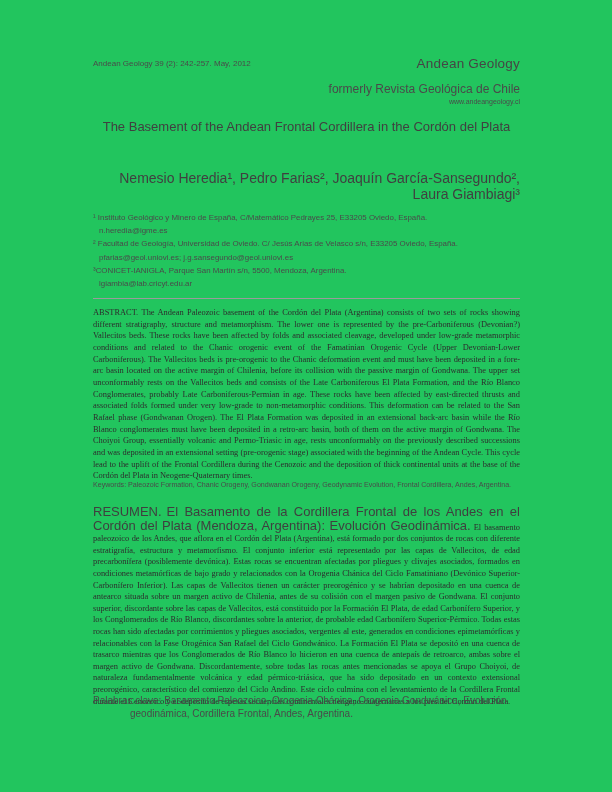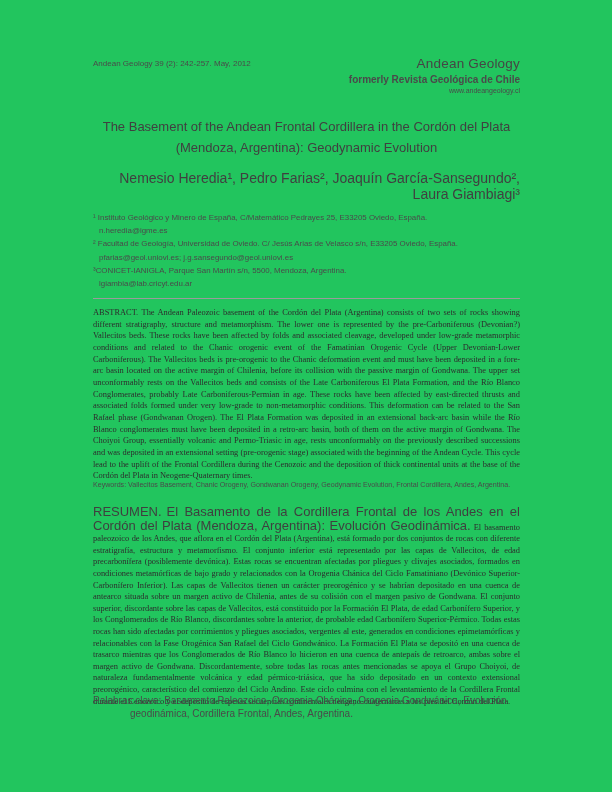--- a/index.html
+++ b/index.html
@@ -17,21 +17,21 @@
     overflow: hidden;
     box-sizing: border-box;
   }
   .abs { position: absolute; left: 93px; width: 427px; }
 
   
   .header-row { top: 56px; display: flex; justify-content: space-between; align-items: flex-start; }
   .citation { font-size: 8px; color: #4a4a4a; padding-top: 3px; }
   .journal-block { text-align: right; }
   .journal-name { font-size: 13.5px; color: #454545; letter-spacing: 0.2px; }
-  .journal-subtitle { font-size: 10px; color: #4a4a4a; margin-top: 3px; font-weight: bold; }
+  .journal-subtitle { font-size: 12px; color: #4a4a4a; margin-top: 11px; }
   .journal-url { font-size: 7px; color: #4a4a4a; margin-top: 2px; }
 
   
   .title { top: 116px; text-align: center; font-size: 13px; line-height: 21px; color: #404040; }
   .authors { top: 170px; text-align: right; font-size: 14px; color: #404040; }
 
   
   .affiliations { top: 211px; font-size: 7.9px; line-height: 13.2px; color: #4a4a4a; }
   .aff-email { padding-left: 6px; }
 
@@ -83,37 +83,36 @@
     <div class="citation">Andean Geology 39 (2): 242-257. May, 2012</div>
     <div class="journal-block">
       <div class="journal-name">Andean Geology</div>
       <div class="journal-subtitle">formerly Revista Geológica de Chile</div>
       <div class="journal-url">www.andeangeology.cl</div>
     </div>
   </div>
 
   <div class="abs title">
     <div>The Basement of the Andean Frontal Cordillera in the Cordón del Plata</div>
-    <div>(Mendoza, Argentina): Geodynamic Evolution</div>
   </div>
 
   <div class="abs authors">Nemesio Heredia¹, Pedro Farias², Joaquín García-Sansegundo², Laura Giambiagi³</div>
 
   <div class="abs affiliations">
     <div>¹ Instituto Geológico y Minero de España, C/Matemático Pedrayes 25, E33205 Oviedo, España.</div>
     <div class="aff-email">n.heredia@igme.es</div>
     <div>² Facultad de Geología, Universidad de Oviedo. C/ Jesús Arias de Velasco s/n, E33205 Oviedo, España.</div>
     <div class="aff-email">pfarias@geol.uniovi.es; j.g.sansegundo@geol.uniovi.es</div>
     <div>³CONICET-IANIGLA, Parque San Martín s/n, 5500, Mendoza, Argentina.</div>
     <div class="aff-email">lgiambia@lab.cricyt.edu.ar</div>
   </div>
 
   <div class="abs divider"></div>
 
   <p class="abs abstract"><span class="abstract-label">ABSTRACT.</span> <span>The Andean Paleozoic basement of the Cordón del Plata (Argentina) consists of two sets of rocks showing different stratigraphy, structure and metamorphism. The lower one is represented by the pre-Carboniferous (Devonian?) Vallecitos beds. These rocks have been affected by folds and associated cleavage, developed under low-grade metamorphic conditions and related to the Chanic orogenic event of the Famatinian Orogenic Cycle (Upper Devonian-Lower Carboniferous). The Vallecitos beds is pre-orogenic to the Chanic deformation event and must have been deposited in a fore-arc basin located on the active margin of Chilenia, before its collision with the passive margin of Gondwana. The upper set unconformably rests on the Vallecitos beds and consists of the Late Carboniferous El Plata Formation, and the Río Blanco Conglomerates, probably Late Carboniferous-Permian in age. These rocks have been affected by east-directed thrusts and associated folds formed under very low-grade to non-metamorphic conditions. This deformation can be related to the San Rafael phase (Gondwanan Orogen). The El Plata Formation was deposited in an extensional back-arc basin while the Río Blanco conglomerates must have been deposited in a retro-arc basin, both of them on the active margin of Gondwana. The Choiyoi Group, essentially volcanic and Permo-Triasic in age, rests unconformably on the previously described successions and was deposited in an extensional setting (pre-orogenic stage) associated with the beginning of the Andean Cycle. This cycle lead to the uplift of the Frontal Cordillera during the Cenozoic and the deposition of thick continental units at the base of the Cordón del Plata in Neogene-Quaternary times.</span></p>
 
-  <div class="abs keywords">Keywords: Vallecitos Basement, Chanic Orogeny, Gondwanan Orogeny, Geodynamic Evolution, Frontal Cordillera, Andes, Argentina.</div>
+  <div class="abs keywords">Keywords: Paleozoic Formation, Chanic Orogeny, Gondwanan Orogeny, Geodynamic Evolution, Frontal Cordillera, Andes, Argentina.</div>
 
   <p class="abs resumen"><span class="sans-inline">RESUMEN.</span> <span class="sans-inline">El Basamento de la Cordillera Frontal de los Andes en el Cordón del Plata (Mendoza, Argentina): Evolución Geodinámica.</span> <span>El basamento paleozoico de los Andes, que aflora en el Cordón del Plata (Argentina), está formado por dos conjuntos de rocas con diferente estratigrafía, estructura y metamorfismo. El conjunto inferior está representado por las capas de Vallecitos, de edad precarbonífera (posiblemente devónica). Estas rocas se encuentran afectadas por pliegues y clivajes asociados, formados en condiciones metamórficas de bajo grado y relacionados con la Orogenia Chánica del Ciclo Famatiniano (Devónico Superior-Carbonífero Inferior). Las capas de Vallecitos tienen un carácter preorogénico y se habrían depositado en una cuenca de antearco situada sobre un margen activo de Chilenia, antes de su colisión con el margen pasivo de Gondwana. El conjunto superior, discordante sobre las capas de Vallecitos, está constituido por la Formación El Plata, de edad Carbonífero Superior, y los Conglomerados de Río Blanco, discordantes sobre la anterior, de probable edad Carbonífero Superior-Pérmico. Todas estas rocas han sido afectadas por corrimientos y pliegues asociados, vergentes al este, generados en condiciones epimetamórficas y relacionables con la Fase Orogénica San Rafael del Ciclo Gondwánico. La Formación El Plata se depositó en una cuenca de trasarco mientras que los Conglomerados de Río Blanco lo hicieron en una cuenca de antepaís de retroarco, ambas sobre el margen activo de Gondwana. Discordantemente, sobre todas las rocas antes mencionadas se apoya el Grupo Choiyoi, de naturaleza fundamentalmente volcánica y edad pérmico-triásica, que ha sido depositado en un contexto extensional preorogénico, característico del comienzo del Ciclo Andino. Este ciclo culmina con el levantamiento de la Cordillera Frontal durante el Cenozoico y el depósito de espesas secuencias continentales neógeno-cuaternarias a los pies del Cordón del Plata.</span></p>
 
   <div class="abs palabras">Palabras clave: Basamento Paleozoico, Orogenia Chánica, Orogenia Gondwánica, Evolución geodinámica, Cordillera Frontal, Andes, Argentina.</div>
 
 </div>
 
 </body></html>

